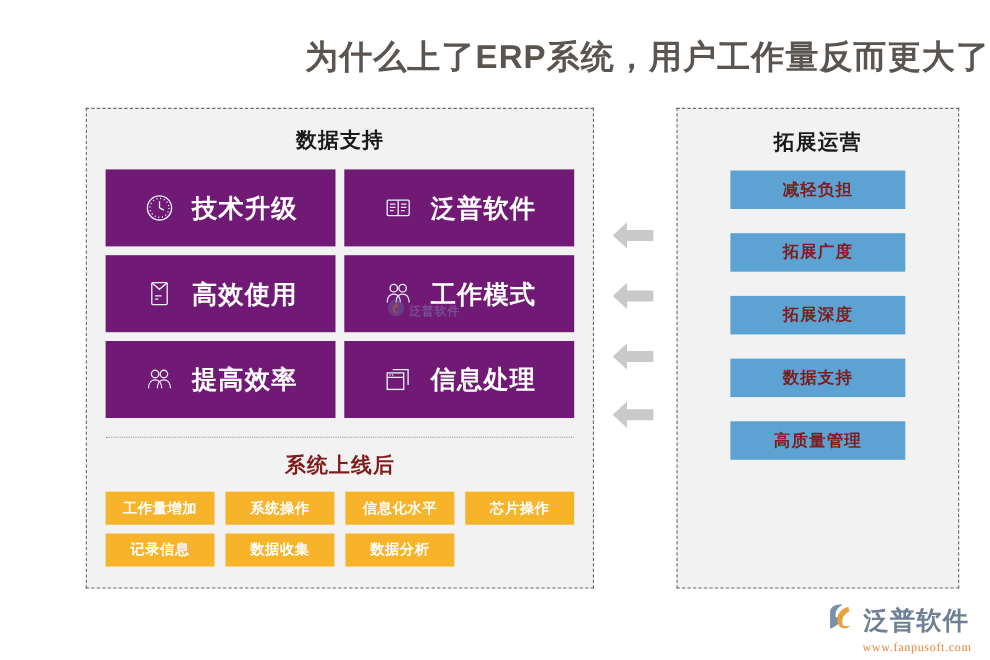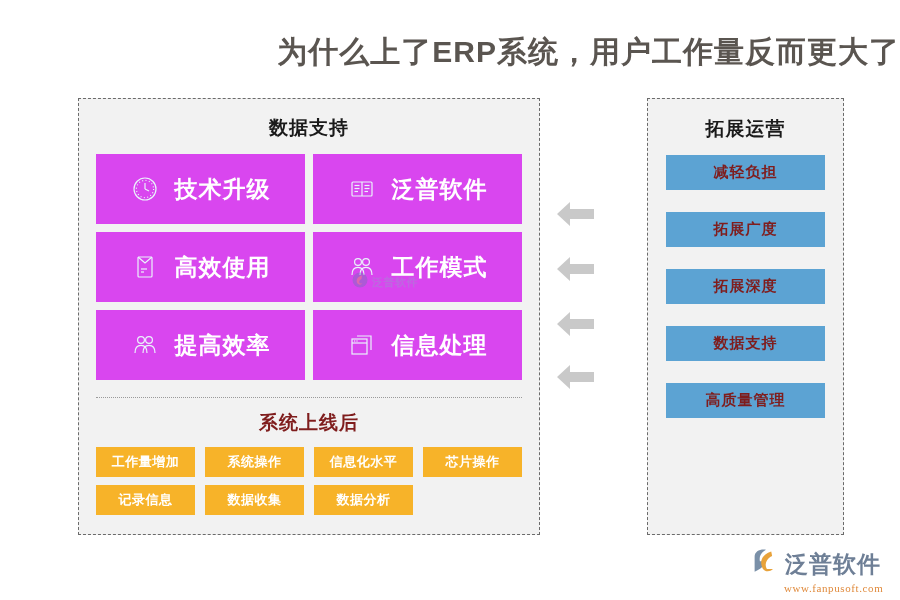--- a/index.html
+++ b/index.html
@@ -36,23 +36,23 @@
     border: 1px dashed #6b6b6b;
     box-sizing: border-box;
   }
   #panel-left {
     left: 78px;
     top: 98px;
     width: 462px;
     height: 437px;
   }
   #panel-right {
-    left: 647px;
+    left: 615px;
     top: 98px;
-    width: 197px;
+    width: 257px;
     height: 437px;
   }
 
   .panel-heading {
     text-align: center;
     font-size: 19px;
     font-weight: bold;
     color: #1a1a1a;
     letter-spacing: 1px;
   }
@@ -63,21 +63,21 @@
   .blue-grid {
     margin: 13px auto 0 auto;
     width: 426px;
     display: grid;
     grid-template-columns: 209px 209px;
     grid-column-gap: 8px;
     grid-row-gap: 8px;
   }
   .blue-card {
     height: 70px;
-    background: #d946ef;
+    background: #701a75;
     display: flex;
     align-items: center;
     justify-content: center;
     gap: 16px;
     box-sizing: border-box;
     padding: 0 10px;
   }
   .blue-card .card-icon {
     width: 28px;
     height: 28px;

